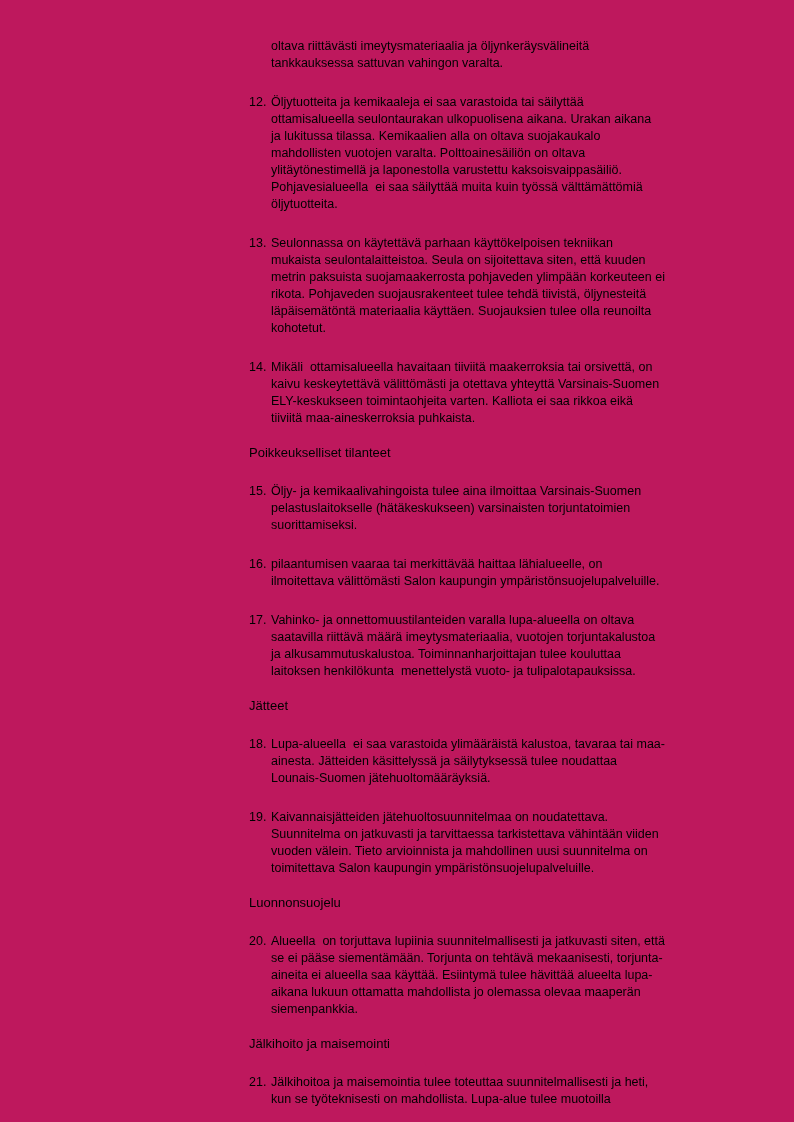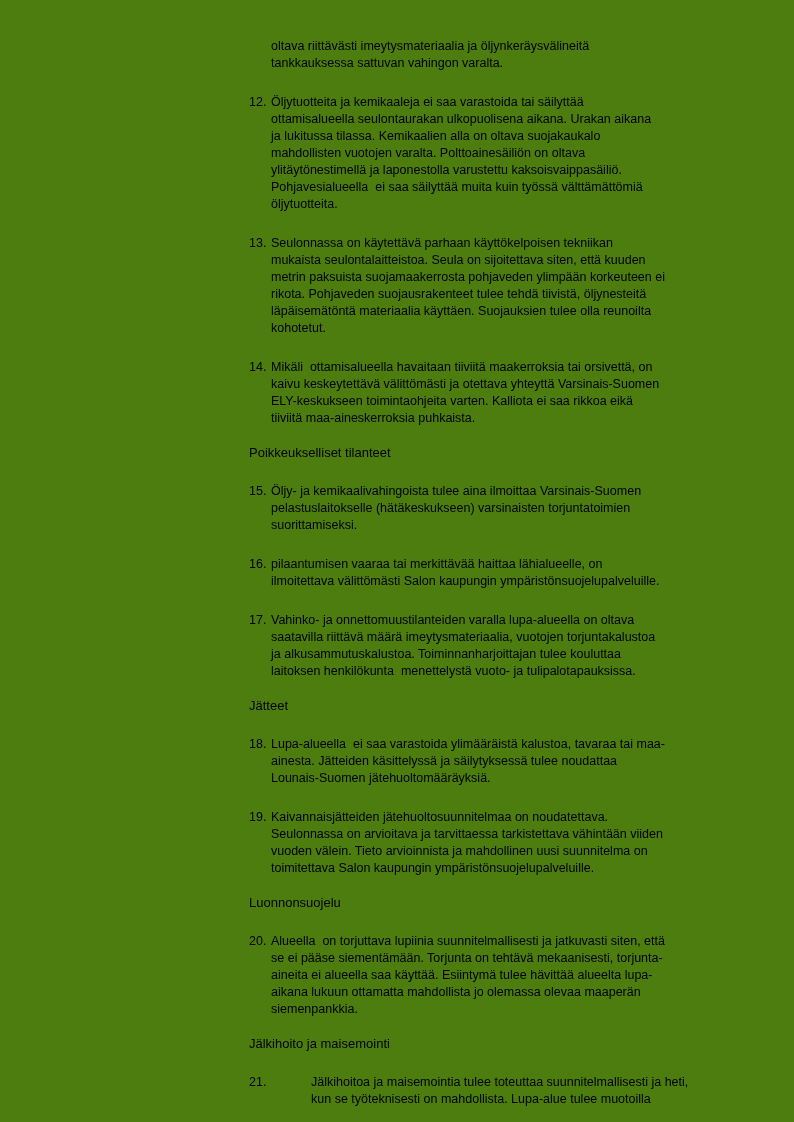--- a/index.html
+++ b/index.html
@@ -4,35 +4,35 @@
 <style>
   html, body {
     margin: 0;
     padding: 0;
     background: #ffffff;
   }
   .page {
     position: relative;
     width: 794px;
     height: 1122px;
-    background: #4d7c0f;
+    background: #be185d;
     overflow: hidden;
     font-family: "Liberation Sans", "DejaVu Sans", sans-serif;
     color: #000000;
   }
   .content {
     position: absolute;
     left: 249px;
     top: 38px;
     width: 500px;
     font-size: 12.5px;
     line-height: 17px;
   }
   .block { margin: 0 0 17px 0; }
-  .block:last-child { margin-bottom: 0; gap: 40px; }
+  .block:last-child { margin-bottom: 0; }
   .heading {
     font-weight: normal;
     font-size: 13px;
     line-height: 17px;
     white-space: pre;
   }
   .item { display: flex; align-items: flex-start; margin-top: 22px; }
   .num {
     flex: 0 0 22px;
     width: 22px;
@@ -116,21 +116,21 @@
         <div class="lines">
           <div class="line">Lupa-alueella  ei saa varastoida ylimääräistä kalustoa, tavaraa tai maa-</div>
           <div class="line">ainesta. Jätteiden käsittelyssä ja säilytyksessä tulee noudattaa</div>
           <div class="line">Lounais-Suomen jätehuoltomääräyksiä.</div>
         </div>
       </div>
       <div class="block item">
         <div class="num">19.</div>
         <div class="lines">
           <div class="line">Kaivannaisjätteiden jätehuoltosuunnitelmaa on noudatettava.</div>
-          <div class="line">Seulonnassa on arvioitava ja tarvittaessa tarkistettava vähintään viiden</div>
+          <div class="line">Suunnitelma on jatkuvasti ja tarvittaessa tarkistettava vähintään viiden</div>
           <div class="line">vuoden välein. Tieto arvioinnista ja mahdollinen uusi suunnitelma on</div>
           <div class="line">toimitettava Salon kaupungin ympäristönsuojelupalveluille.</div>
         </div>
       </div>
       <div class="block heading">Luonnonsuojelu</div>
       <div class="block item">
         <div class="num">20.</div>
         <div class="lines">
           <div class="line">Alueella  on torjuttava lupiinia suunnitelmallisesti ja jatkuvasti siten, että</div>
           <div class="line">se ei pääse siementämään. Torjunta on tehtävä mekaanisesti, torjunta-</div>

